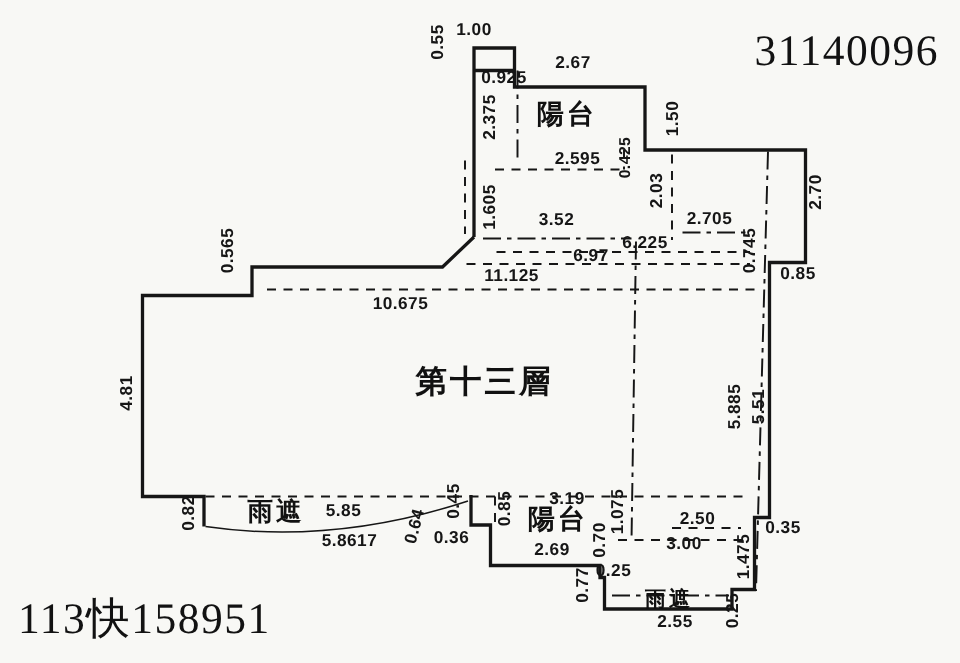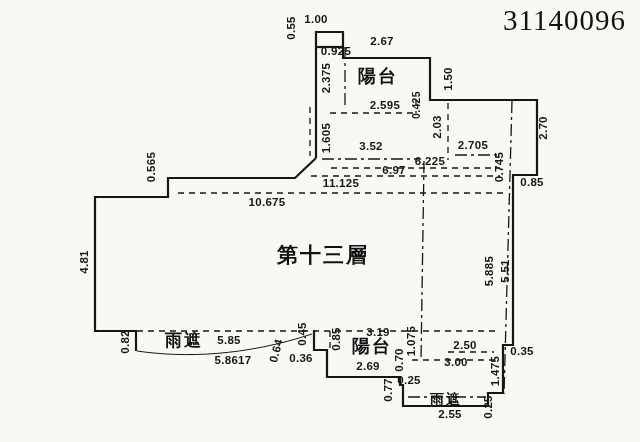--- a/index.html
+++ b/index.html
@@ -24,30 +24,31 @@
     font-weight:700;fill:#111;
     text-anchor:middle;dominant-baseline:middle;
     letter-spacing:2px;
   }
   .ref-number{
     position:absolute;
     font-family:"Liberation Serif", serif;
     font-size:29px;color:#121212;
     letter-spacing:1px;white-space:nowrap;
   }
-  .ref-top-right{top:4px;right:14px;}
+  .ref-top-right{top:18px;right:14px;}
   .ref-bottom-left{left:12px;top:393px;}
 </style>
 </head>
 <body>
 
 <div class="sheet">
 
   <div class="ref-number ref-top-right">31140096</div>
 
+  <div class="ref-number ref-bottom-left">113快158951</div>
 
   <svg width="640" height="442" viewBox="0 0 640 442">
 
     <g stroke="#161616" fill="none" stroke-width="2.2" stroke-linejoin="miter">
       <path d="
         M316,158 L316,32 L343,32 L343,58 L430,58 L430,100 L537,100 L537,175
         L513,175 L513,345 L503,345 L503,393 L488,393 L488,406 L403,406
         L403,385 L400,385 L400,377 L327,377 L327,350 L314,350 L314,330"></path>
       <path d="M316,47 L343,47"></path>
       <path d="

